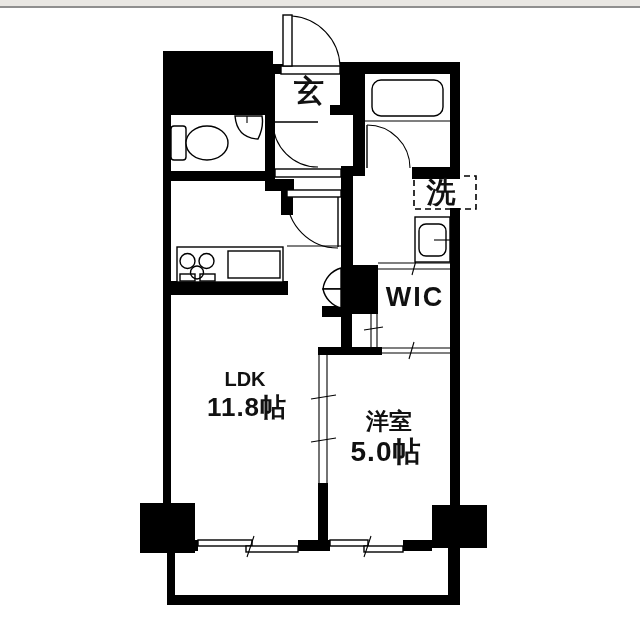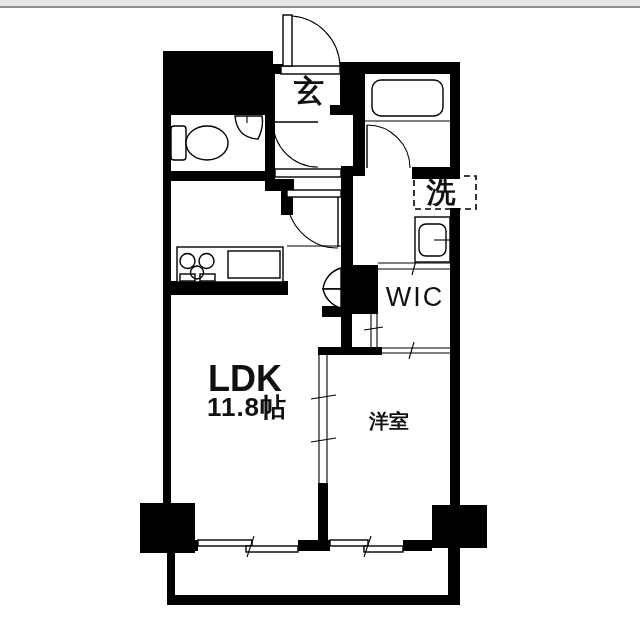--- a/index.html
+++ b/index.html
@@ -10,24 +10,24 @@
   svg.plan{position:absolute;left:0;top:0;}
   .wall{fill:#000;stroke:none;}
   .thin{fill:none;stroke:#000;stroke-width:1.4;}
   .thinw{fill:#fff;stroke:#000;stroke-width:1.4;}
   .hair{fill:none;stroke:#000;stroke-width:1.1;}
   .dash{fill:none;stroke:#000;stroke-width:1.6;stroke-dasharray:6 4;}
   .lbl{position:absolute;transform:translate(-50%,-50%);color:#111;font-weight:600;
        white-space:nowrap;line-height:1;}
   #lbl-entrance{left:309px;top:91px;font-size:30px;}
   #lbl-laundry{left:441px;top:192px;font-size:29px;}
-  #lbl-wic{left:415px;top:297px;font-size:27px;font-weight:400;letter-spacing:2px;}
-  #lbl-ldk{left:245px;top:379px;font-size:36px;}
+  #lbl-wic{left:415px;top:297px;font-size:27px;font-weight:700;letter-spacing:2px;}
+  #lbl-ldk{left:245px;top:379px;font-size:20px;}
   #lbl-ldk-size{left:247px;top:407px;font-size:26px;letter-spacing:1px;}
-  #lbl-bedroom{left:389px;top:421px;font-size:20px;}
+  #lbl-bedroom{left:389px;top:421px;font-size:23px;}
   #lbl-bedroom-size{left:386px;top:452px;font-size:28px;letter-spacing:1px;}
 </style>
 </head>
 <body>
 
 <div class="canvas">
   <div class="topbar"></div>
 
   <svg class="plan" width="640" height="630" viewBox="0 0 640 630">
 
@@ -139,13 +139,14 @@
       <rect class="thin" x="200" y="274" width="15" height="7"></rect>
     </g>
   </svg>
 
   <div class="lbl" id="lbl-entrance">玄</div>
   <div class="lbl" id="lbl-laundry">洗</div>
   <div class="lbl" id="lbl-wic">WIC</div>
   <div class="lbl" id="lbl-ldk">LDK</div>
   <div class="lbl" id="lbl-ldk-size">11.8帖</div>
   <div class="lbl" id="lbl-bedroom">洋室</div>
+  <div class="lbl" id="lbl-bedroom-size">5.0帖</div>
 </div>
 
 </body></html>

